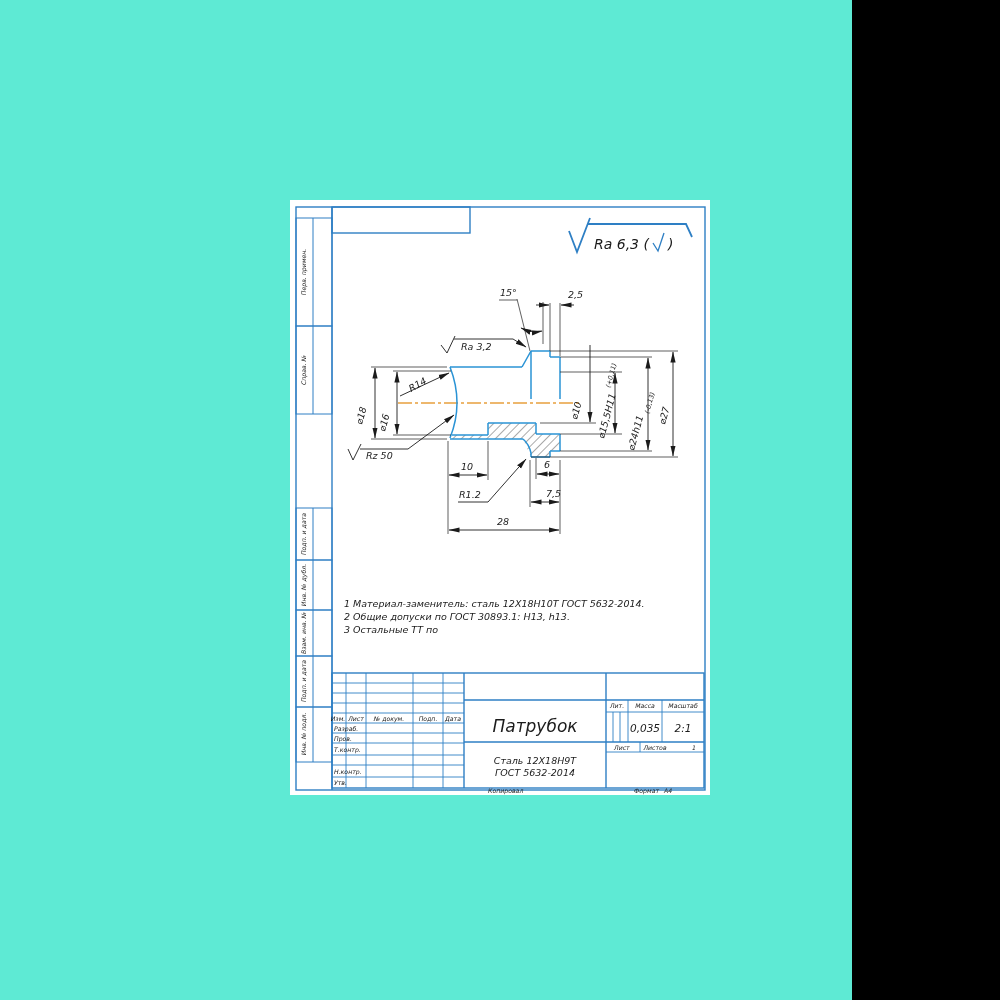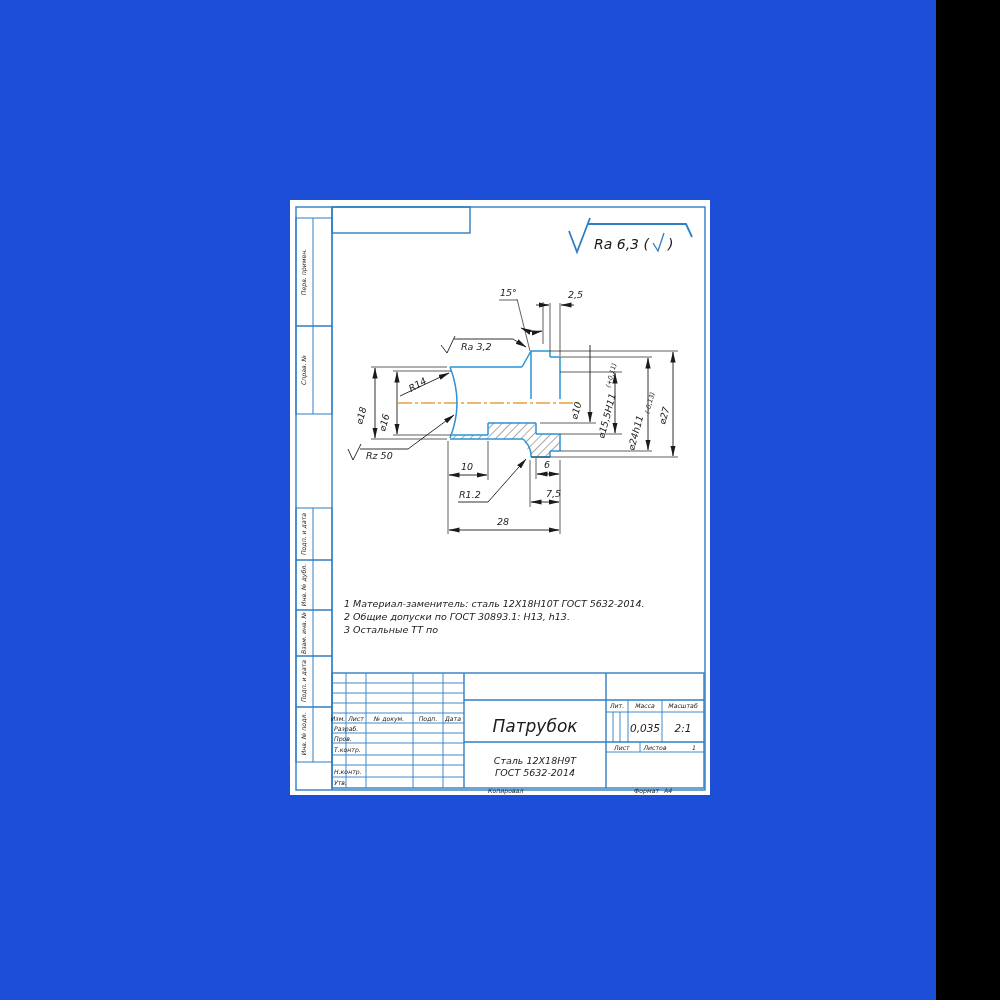--- a/index.html
+++ b/index.html
@@ -1,16 +1,16 @@
 <!DOCTYPE html>
 <html><head>
 <meta charset="utf-8">
 <style>
   html,body{margin:0;padding:0;background:#000;}
-  #stage{position:relative;width:936px;height:1000px;background:#1d4ed8;overflow:hidden;}
+  #stage{position:relative;width:852px;height:1000px;background:#5eead4;overflow:hidden;}
   svg{position:absolute;left:0;top:0;}
   text{font-family:"DejaVu Sans",sans-serif;font-style:italic;fill:#1b1b1b;}
   .blue{stroke:#2e7fc4;fill:none;}
   .part{stroke:#2a93d5;fill:none;stroke-width:1.5;stroke-linejoin:round;}
   .ink{stroke:#1b1b1b;fill:none;stroke-width:0.9;}
   .thin{stroke:#1b1b1b;fill:none;stroke-width:0.7;}
 </style>
 </head>
 <body>
 

